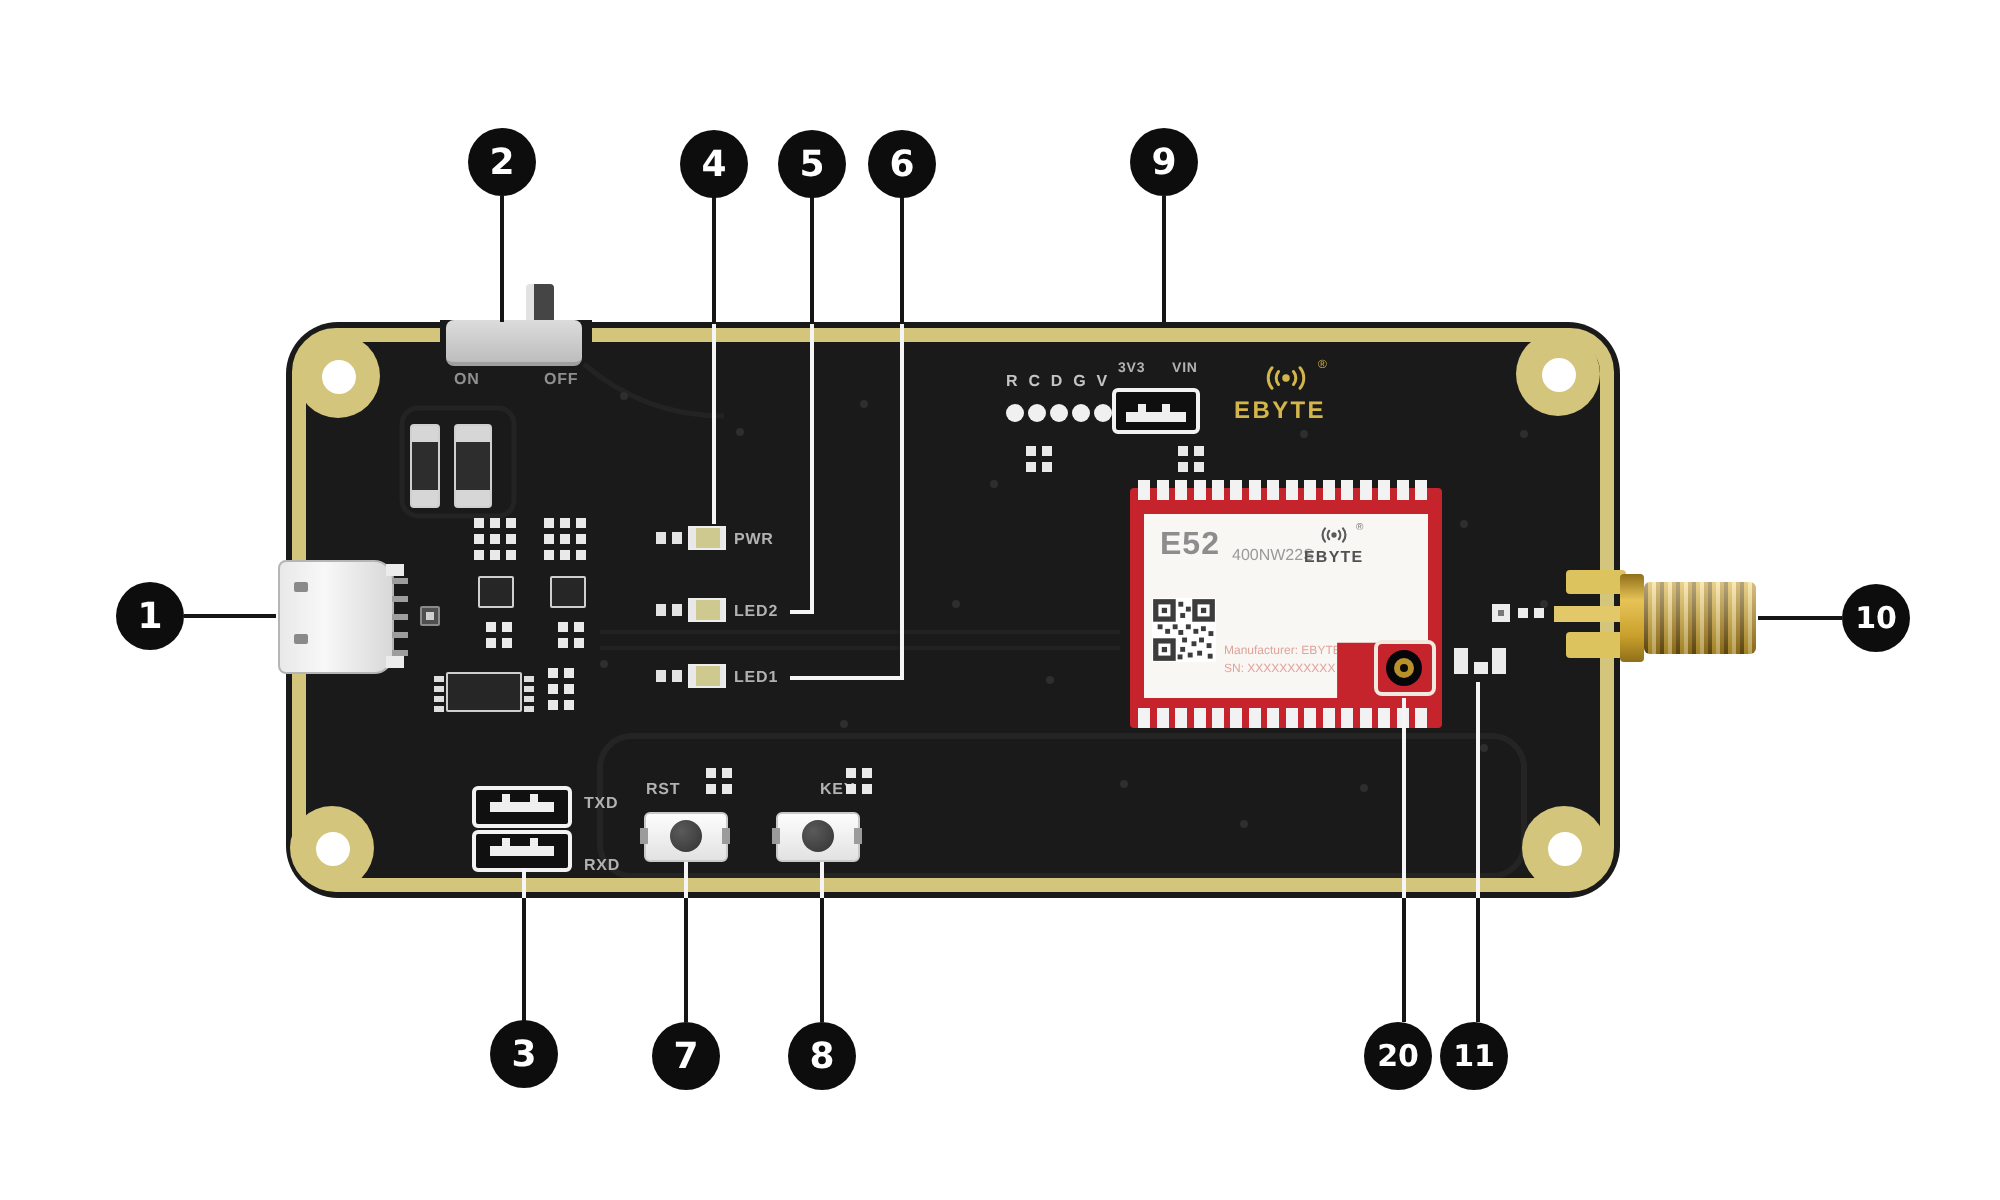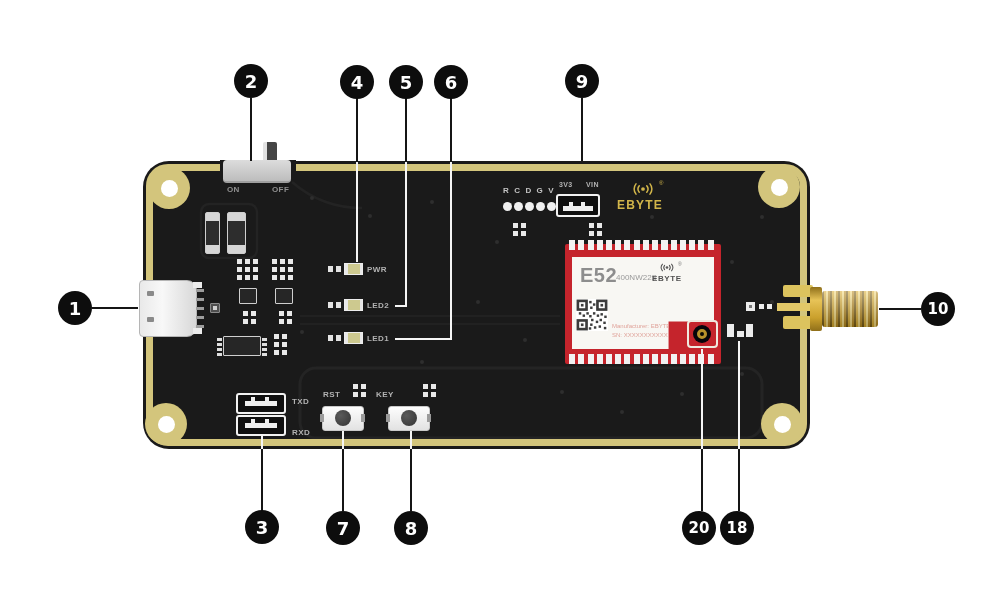--- a/index.html
+++ b/index.html
@@ -120,21 +120,21 @@
   <div class="jbar" style="left:265px;top:419px;width:4px;height:4px"></div>
   <span class="lbl" style="left:292px;top:429px">RXD</span>
 
   <span class="lbl" style="left:323px;top:391px">RST</span>
   <div class="stamp g22" style="left:353px;top:384px"></div>
   <div class="btn" style="left:322px;top:406px"></div>
   <div class="notch" style="left:320px;top:414px"></div>
   <div class="notch" style="left:361px;top:414px"></div>
   <div class="btncap" style="left:335px;top:410px"></div>
 
-  <span class="lbl" style="left:376px;top:391px">KEY</span>
+  <span class="lbl" style="left:410px;top:391px">KEY</span>
   <div class="stamp g22" style="left:423px;top:384px"></div>
   <div class="btn" style="left:388px;top:406px"></div>
   <div class="notch" style="left:386px;top:414px"></div>
   <div class="notch" style="left:427px;top:414px"></div>
   <div class="btncap" style="left:401px;top:410px"></div>
 
   <div class="abs" style="left:503px;top:187px;display:flex;gap:5px">
     <span class="lbl" style="position:static;color:#c4c4c4">R</span>
     <span class="lbl" style="position:static;color:#c4c4c4">C</span>
     <span class="lbl" style="position:static;color:#c4c4c4">D</span>
@@ -163,21 +163,21 @@
   </svg>
   <span class="abs" style="left:659px;top:180px;font-size:6px;color:#d2b64a">®</span>
   <span class="abs" style="left:617px;top:198px;font-size:12px;font-weight:bold;letter-spacing:1.2px;color:#d2b64a">EBYTE</span>
 
   <div class="abs" style="left:565px;top:244px;width:156px;height:120px;background:#c5242c;border-radius:2px"></div>
   <div class="padstrip" style="left:569px;top:240px;width:148px"></div>
   <div class="padstrip" style="left:569px;top:354px;width:148px"></div>
 
   <div class="abs" style="left:572px;top:257px;width:142px;height:92px;background:#f8f7f3;
               clip-path:polygon(0 0,100% 0,100% 70%,68% 70%,68% 100%,0 100%)">
-    <span class="abs" style="left:8px;top:7px;font-size:20px;font-weight:600;color:#8d8d8d;letter-spacing:.5px">E52</span>
+    <span class="abs" style="left:8px;top:7px;font-size:16px;font-weight:600;color:#8d8d8d;letter-spacing:.5px">E52</span>
     <span class="abs" style="left:44px;top:16px;font-size:8px;color:#9a9a9a">400NW22S</span>
     <svg class="abs" style="left:86px;top:6px" width="18" height="9" viewBox="0 0 30 14">
       <g fill="none" stroke="#5a5a5a" stroke-width="1.8" stroke-linecap="round">
         <path d="M11 3.5 A5.5 5.5 0 0 0 11 10.5"></path>
           <path d="M7.5 1.5 A8.5 8.5 0 0 0 7.5 12.5"></path>
         <path d="M19 3.5 A5.5 5.5 0 0 1 19 10.5"></path>
           <path d="M22.5 1.5 A8.5 8.5 0 0 1 22.5 12.5"></path>
       </g>
         <circle cx="15" cy="7" r="2.2" fill="#5a5a5a"></circle>
     </svg>
@@ -286,19 +286,19 @@
   <div class="callout" style="left:394px;top:511px">
       <span>8</span>
     </div>
   <div class="callout" style="left:565px;top:64px">
       <span>9</span>
     </div>
   <div class="callout two" style="left:682px;top:511px">
       <span>20</span>
     </div>
   <div class="callout two" style="left:720px;top:511px">
-      <span>18</span>
+      <span>11</span>
     </div>
   <div class="callout two" style="left:921px;top:292px">
       <span>10</span>
     </div>
 
 </div>
 
 </body></html>

